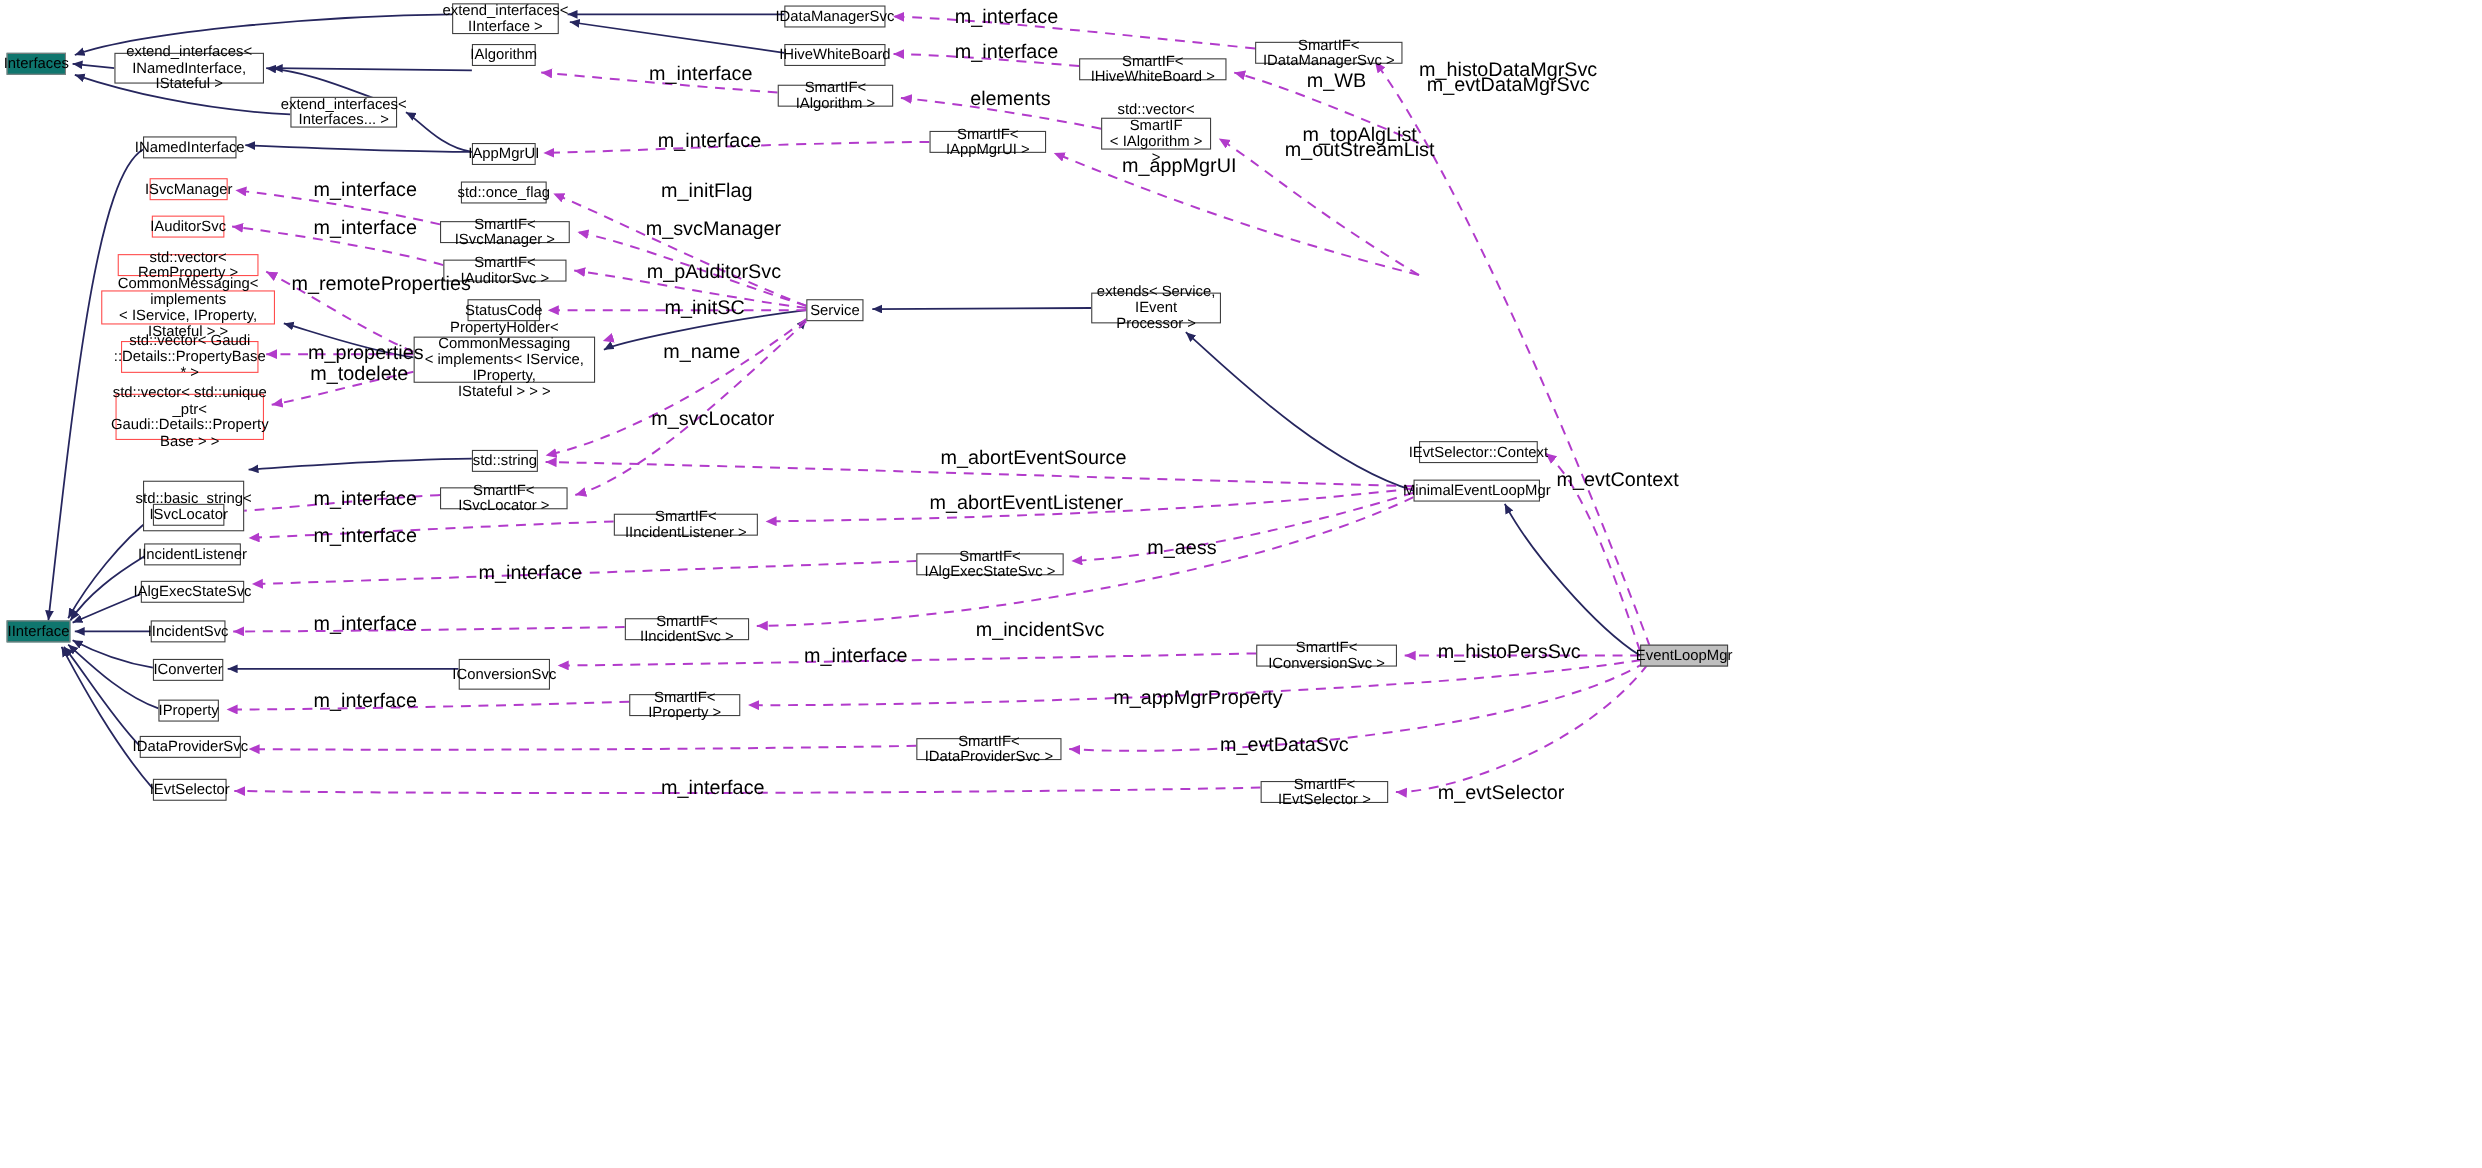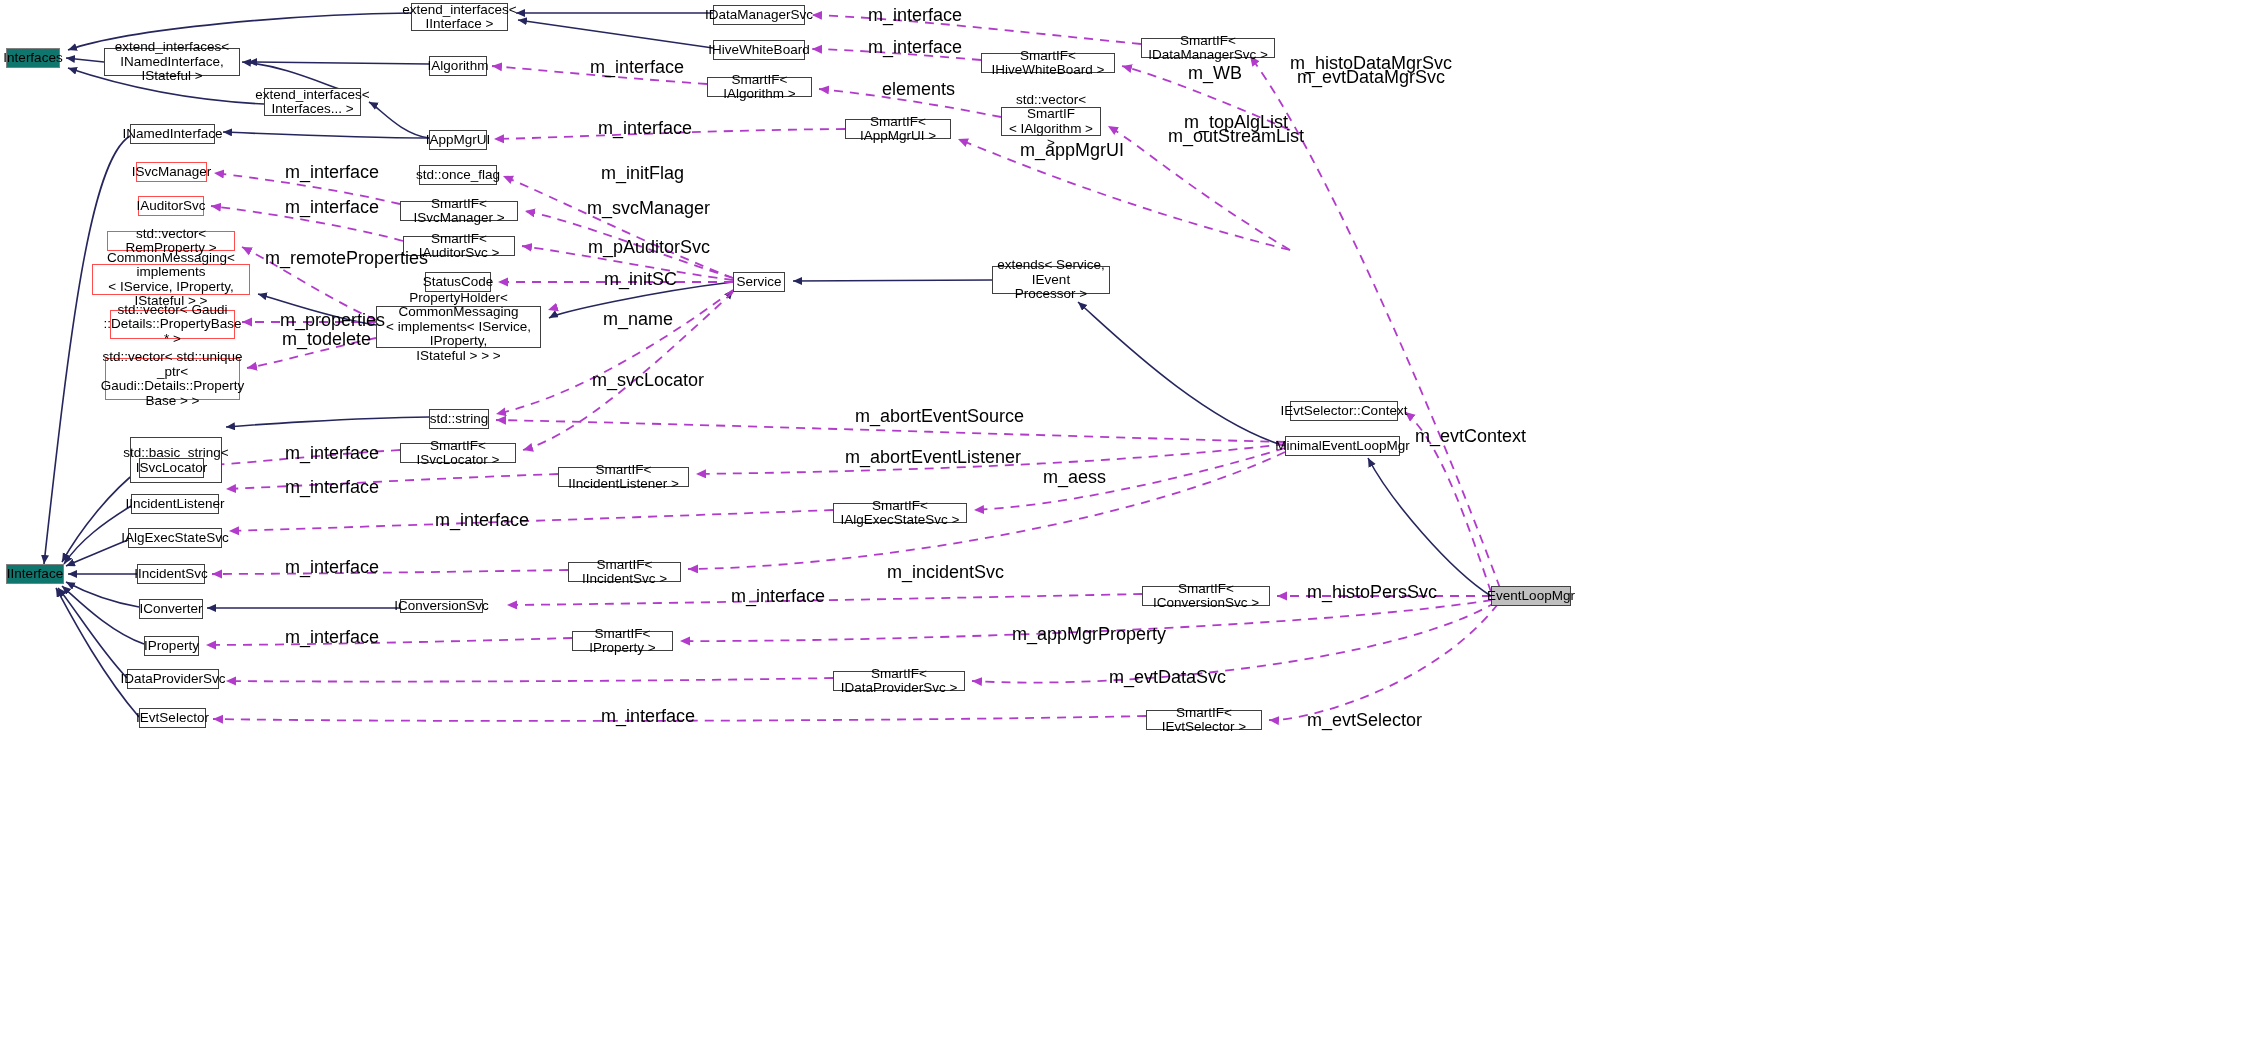--- a/index.html
+++ b/index.html
@@ -168,21 +168,21 @@
   </svg>
 
   <div id="nodes">
       <div class="node grey" style="left: 6px; top: 48px; width: 54px; height: 20px;">Interfaces</div>
       <div class="node" style="left: 104px; top: 48px; width: 136px; height: 28px;">extend_interfaces&lt;
 INamedInterface, IStateful &gt;</div>
       <div class="node" style="left: 411px; top: 3px; width: 97px; height: 28px;">extend_interfaces&lt;
 IInterface &gt;</div>
       <div class="node" style="left: 264px; top: 88px; width: 97px; height: 28px;">extend_interfaces&lt;
 Interfaces... &gt;</div>
-      <div class="node" style="left: 429px; top: 56px; width: 58px; height: 20px;">IAlgorithm</div>
+      <div class="node" style="left: 429px; top: 40px; width: 58px; height: 20px;">IAlgorithm</div>
       <div class="node" style="left: 130px; top: 124px; width: 85px; height: 20px;">INamedInterface</div>
       <div class="node" style="left: 429px; top: 130px; width: 58px; height: 20px;">IAppMgrUI</div>
       <div class="node red" style="left: 136px; top: 162px; width: 71px; height: 20px;">ISvcManager</div>
       <div class="node" style="left: 419px; top: 165px; width: 78px; height: 20px;">std::once_flag</div>
       <div class="node red" style="left: 138px; top: 196px; width: 66px; height: 20px;">IAuditorSvc</div>
       <div class="node" style="left: 400px; top: 201px; width: 118px; height: 20px;">SmartIF&lt; ISvcManager &gt;</div>
       <div class="node red" style="left: 107px; top: 231px; width: 128px; height: 20px;">std::vector&lt; RemProperty &gt;</div>
       <div class="node" style="left: 403px; top: 236px; width: 112px; height: 20px;">SmartIF&lt; IAuditorSvc &gt;</div>
       <div class="node red" style="left: 92px; top: 264px; width: 158px; height: 31px;">CommonMessaging&lt; implements
 &lt; IService, IProperty, IStateful &gt; &gt;</div>
@@ -215,21 +215,21 @@
       <div class="node" style="left: 139px; top: 458px; width: 65px; height: 20px;">ISvcLocator</div>
       <div class="node" style="left: 558px; top: 467px; width: 131px; height: 20px;">SmartIF&lt; IIncidentListener &gt;</div>
       <div class="node" style="left: 131px; top: 494px; width: 88px; height: 20px;">IIncidentListener</div>
       <div class="node" style="left: 833px; top: 503px; width: 134px; height: 20px;">SmartIF&lt; IAlgExecStateSvc &gt;</div>
       <div class="node" style="left: 128px; top: 528px; width: 94px; height: 20px;">IAlgExecStateSvc</div>
       <div class="node" style="left: 568px; top: 562px; width: 113px; height: 20px;">SmartIF&lt; IIncidentSvc &gt;</div>
       <div class="node" style="left: 137px; top: 564px; width: 68px; height: 20px;">IIncidentSvc</div>
       <div class="node grey" style="left: 6px; top: 564px; width: 58px; height: 20px;">IInterface</div>
       <div class="node sel" style="left: 1491px; top: 586px; width: 80px; height: 20px;">EventLoopMgr</div>
       <div class="node" style="left: 1142px; top: 586px; width: 128px; height: 20px;">SmartIF&lt; IConversionSvc &gt;</div>
-      <div class="node" style="left: 400px; top: 599px; width: 83px; height: 14px;">IConversionSvc</div>
+      <div class="node" style="left: 417px; top: 599px; width: 83px; height: 28px;">IConversionSvc</div>
       <div class="node" style="left: 139px; top: 599px; width: 64px; height: 20px;">IConverter</div>
       <div class="node" style="left: 572px; top: 631px; width: 101px; height: 20px;">SmartIF&lt; IProperty &gt;</div>
       <div class="node" style="left: 144px; top: 636px; width: 55px; height: 20px;">IProperty</div>
       <div class="node" style="left: 833px; top: 671px; width: 132px; height: 20px;">SmartIF&lt; IDataProviderSvc &gt;</div>
       <div class="node" style="left: 127px; top: 669px; width: 92px; height: 20px;">IDataProviderSvc</div>
       <div class="node" style="left: 1146px; top: 710px; width: 116px; height: 20px;">SmartIF&lt; IEvtSelector &gt;</div>
       <div class="node" style="left: 139px; top: 708px; width: 67px; height: 20px;">IEvtSelector</div>
     </div>
   <div id="labels">
       <div class="lbl" style="left: 868px; top: 8px;">m_interface</div>
@@ -252,21 +252,21 @@
       <div class="lbl" style="left: 604px; top: 272px;">m_initSC</div>
       <div class="lbl" style="left: 603px; top: 312px;">m_name</div>
       <div class="lbl" style="left: 280px; top: 313px;">m_properties</div>
       <div class="lbl" style="left: 282px; top: 332px;">m_todelete</div>
       <div class="lbl" style="left: 592px; top: 373px;">m_svcLocator</div>
       <div class="lbl" style="left: 855px; top: 409px;">m_abortEventSource</div>
       <div class="lbl" style="left: 1415px; top: 429px;">m_evtContext</div>
       <div class="lbl" style="left: 285px; top: 446px;">m_interface</div>
       <div class="lbl" style="left: 845px; top: 450px;">m_abortEventListener</div>
       <div class="lbl" style="left: 285px; top: 480px;">m_interface</div>
-      <div class="lbl" style="left: 1031px; top: 470px; padding-left: 12px;">m_aess</div>
+      <div class="lbl" style="left: 1031px; top: 491px; padding-left: 12px;">m_aess</div>
       <div class="lbl" style="left: 435px; top: 513px;">m_interface</div>
       <div class="lbl" style="left: 285px; top: 560px;">m_interface</div>
       <div class="lbl" style="left: 860px; top: 565px; padding-left: 27px;">m_incidentSvc</div>
       <div class="lbl" style="left: 1307px; top: 585px;">m_histoPersSvc</div>
       <div class="lbl" style="left: 731px; top: 589px;">m_interface</div>
       <div class="lbl" style="left: 1012px; top: 627px;">m_appMgrProperty</div>
       <div class="lbl" style="left: 285px; top: 630px;">m_interface</div>
       <div class="lbl" style="left: 1109px; top: 670px; text-align: center;">m_evtDataSvc</div>
       <div class="lbl" style="left: 601px; top: 709px;">m_interface</div>
       <div class="lbl" style="left: 1307px; top: 713px;">m_evtSelector</div>

